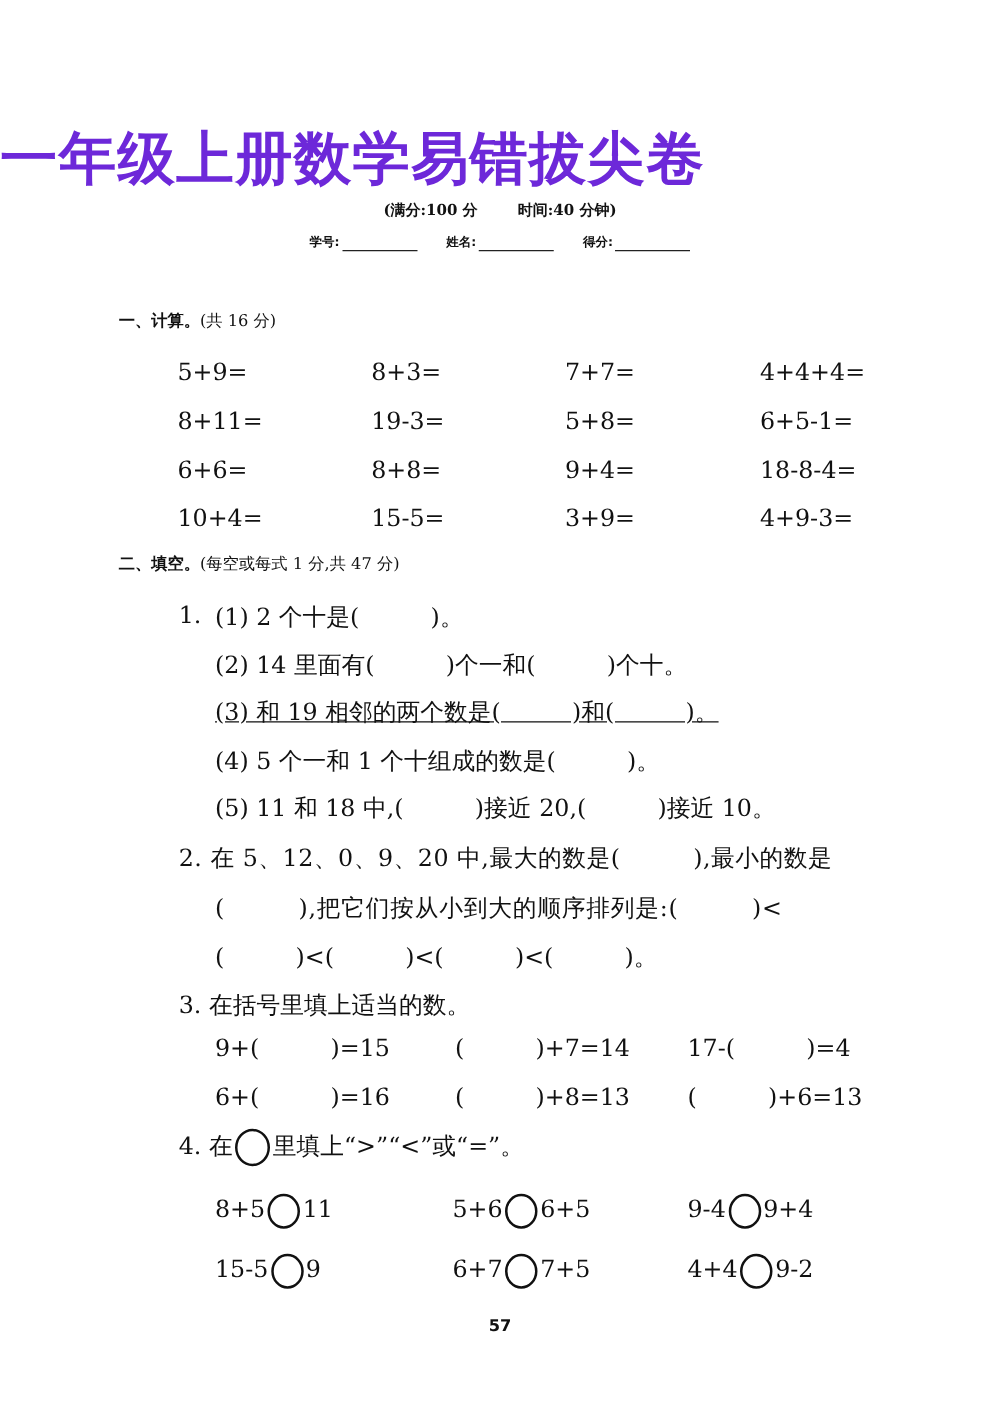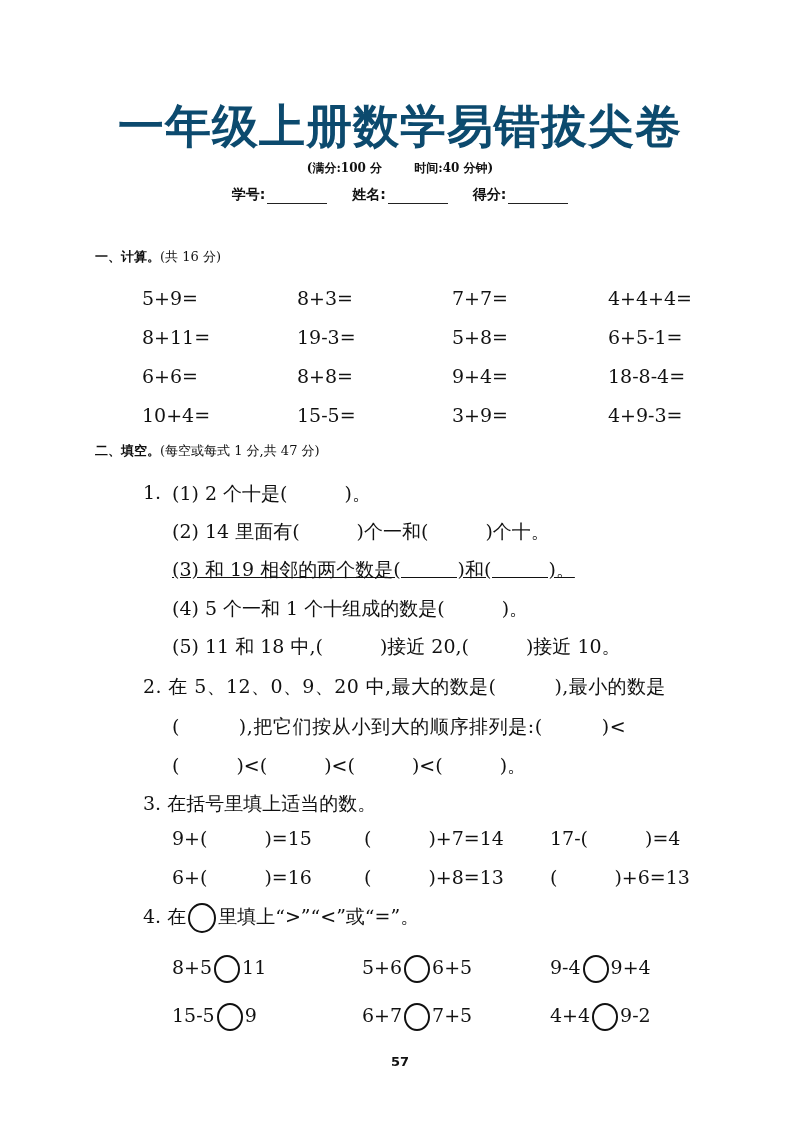--- a/index.html
+++ b/index.html
@@ -1,25 +1,25 @@
 <!DOCTYPE html>
 <html><head>
 <meta charset="utf-8">
 <style>
   html, body { margin: 0; padding: 0; background: #ffffff; }
   body { width: 800px; height: 1131px; position: relative; overflow: hidden;
          font-family: "DejaVu Serif", "Liberation Serif", serif; color: #111; }
   .abs { position: absolute; white-space: nowrap; }
-  .title { left: 0; width: 800px; top: 96px; text-align: center;
+  .title { left: 0; width: 800px; top: 96px; text-align: left;
            font-family: "DejaVu Sans", sans-serif; font-weight: bold; font-size: 46px;
-           letter-spacing: 1px; color: #0c4a6e; }
+           letter-spacing: 1px; color: #6d28d9; }
   .subtitle { left: 0; width: 800px; top: 160px; text-align: center; font-size: 12px; font-weight: bold; }
   .subtitle span { margin: 0 14px; }
   .info { left: 0; width: 800px; top: 186px; text-align: center;
-          font-family: "DejaVu Sans", sans-serif; font-weight: bold; font-size: 14px; }
+          font-family: "DejaVu Sans", sans-serif; font-weight: bold; font-size: 10px; }
   .info .field { display: inline-block; margin: 0 10px; }
   .info .blank { display: inline-block; width: 60px; border-bottom: 1.5px solid #222; height: 14px; vertical-align: bottom; margin-left: 2px; }
   .sec { left: 95px; font-size: 13px; }
   .sec b { font-family: "DejaVu Sans", sans-serif; font-weight: bold; }
   .grid-row { left: 142px; font-size: 19px; }
   .cell { position: absolute; white-space: nowrap; }
   .line { font-size: 19px; }
   .circle { display: inline-block; width: 28px; height: 30px; border: 2px solid #111;
             border-radius: 50%; vertical-align: middle; margin: 0 2px; box-sizing: border-box; }
   .circle.small { width: 26px; height: 28px; }

